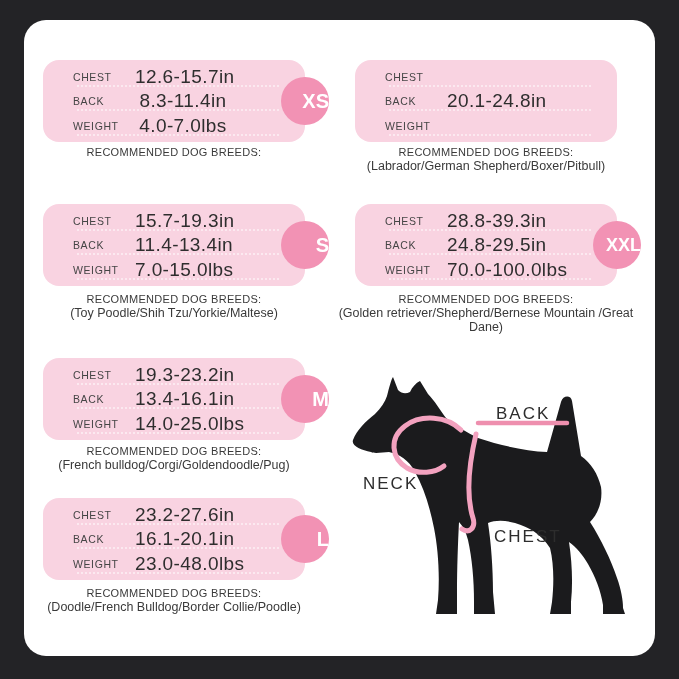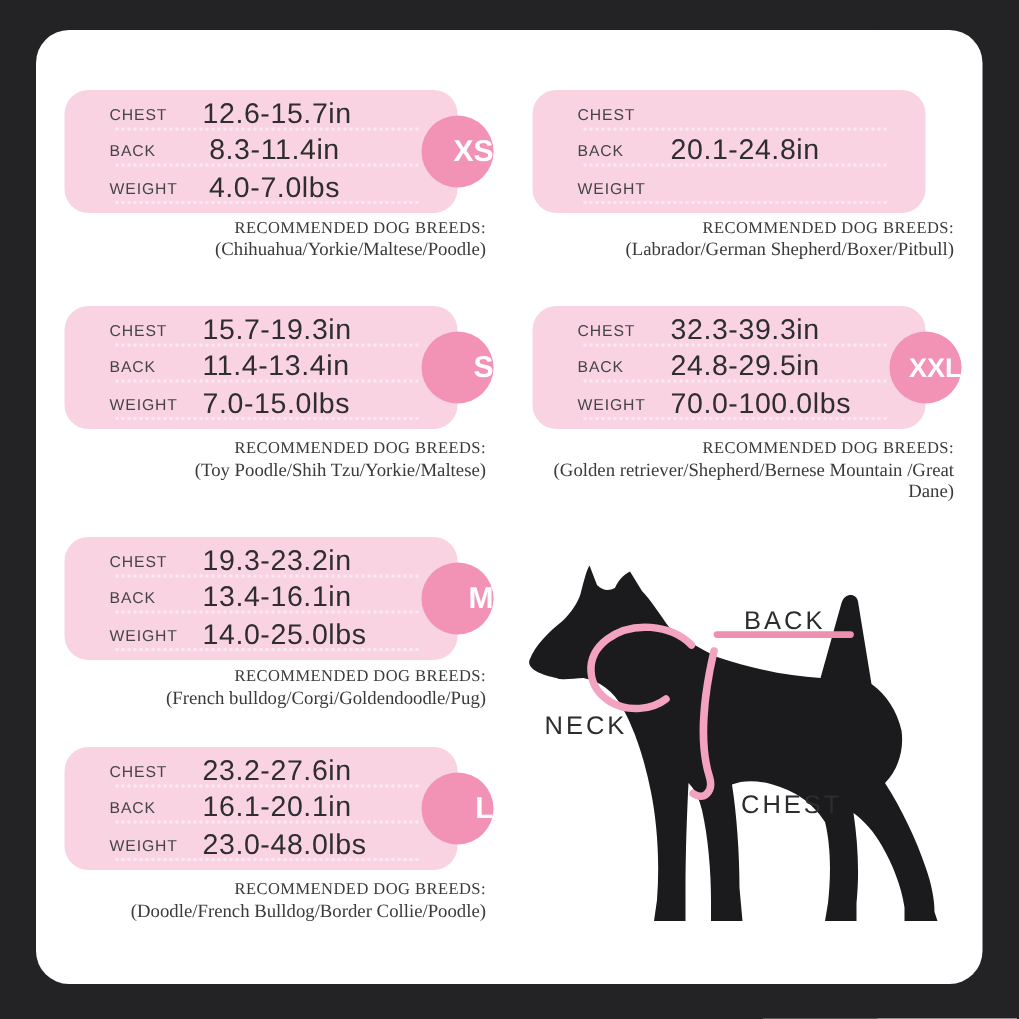--- a/index.html
+++ b/index.html
@@ -19,21 +19,21 @@
   .m-label{width:62px;font-size:10.5px;letter-spacing:0.6px;color:#454545;z-index:1;}
   .m-value{flex:0 0 96px;text-align:center;white-space:nowrap;font-size:19px;
          color:#2e2e2e;letter-spacing:0.4px;z-index:1;}
   .badge{position:absolute;right:-24px;top:50%;transform:translateY(-50%);
          width:48px;height:48px;border-radius:50%;background:#f292b4;
          display:flex;align-items:center;justify-content:flex-end;}
   .badge span{color:#ffffff;font-weight:bold;font-size:20px;white-space:nowrap;}
   .badge.small-text span{font-size:18px;}
 
   
-  .breeds{position:absolute;width:300px;text-align:right;color:#3a3a3a;font-family:Liberation Serif, serif;}
+  .breeds{position:absolute;width:300px;text-align:center;color:#3a3a3a;}
   .breeds-title{font-size:11px;letter-spacing:0.3px;line-height:14px;}
   .breeds-names{font-size:12.5px;line-height:14px;}
 
   
   .diag-label{position:absolute;font-size:17px;letter-spacing:2px;color:#2d2d2d;}
 
   .dog-svg{position:absolute;left:345px;top:370px;width:300px;height:250px;}
 </style>
 </head>
 <body>
@@ -53,21 +53,20 @@
     <div class="m-row">
       <span class="m-label">WEIGHT</span>
       <span class="m-value">4.0-7.0lbs</span>
     </div>
     <div class="badge">
       <span>XS</span>
     </div>
   </div>
   <div class="breeds" style="left:24px;top:145px;">
     <div class="breeds-title">RECOMMENDED DOG BREEDS:</div>
-    <div class="breeds-names">(Chihuahua/Yorkie/Maltese/Poodle)</div>
   </div>
 
   <div class="panel" style="left:355px;top:60px;">
     <div class="m-row">
       <span class="m-label">CHEST</span>
     </div>
     <div class="m-row">
       <span class="m-label">BACK</span>
       <span class="m-value">20.1-24.8in</span>
     </div>
@@ -98,21 +97,21 @@
     </div>
   </div>
   <div class="breeds" style="left:24px;top:292px;">
     <div class="breeds-title">RECOMMENDED DOG BREEDS:</div>
     <div class="breeds-names">(Toy Poodle/Shih Tzu/Yorkie/Maltese)</div>
   </div>
 
   <div class="panel" style="left:355px;top:204px;">
     <div class="m-row">
       <span class="m-label">CHEST</span>
-      <span class="m-value">32.3-39.3in</span>
+      <span class="m-value">28.8-39.3in</span>
     </div>
     <div class="m-row">
       <span class="m-label">BACK</span>
       <span class="m-value">24.8-29.5in</span>
     </div>
     <div class="m-row">
       <span class="m-label">WEIGHT</span>
       <span class="m-value">70.0-100.0lbs</span>
     </div>
     <div class="badge small-text">

